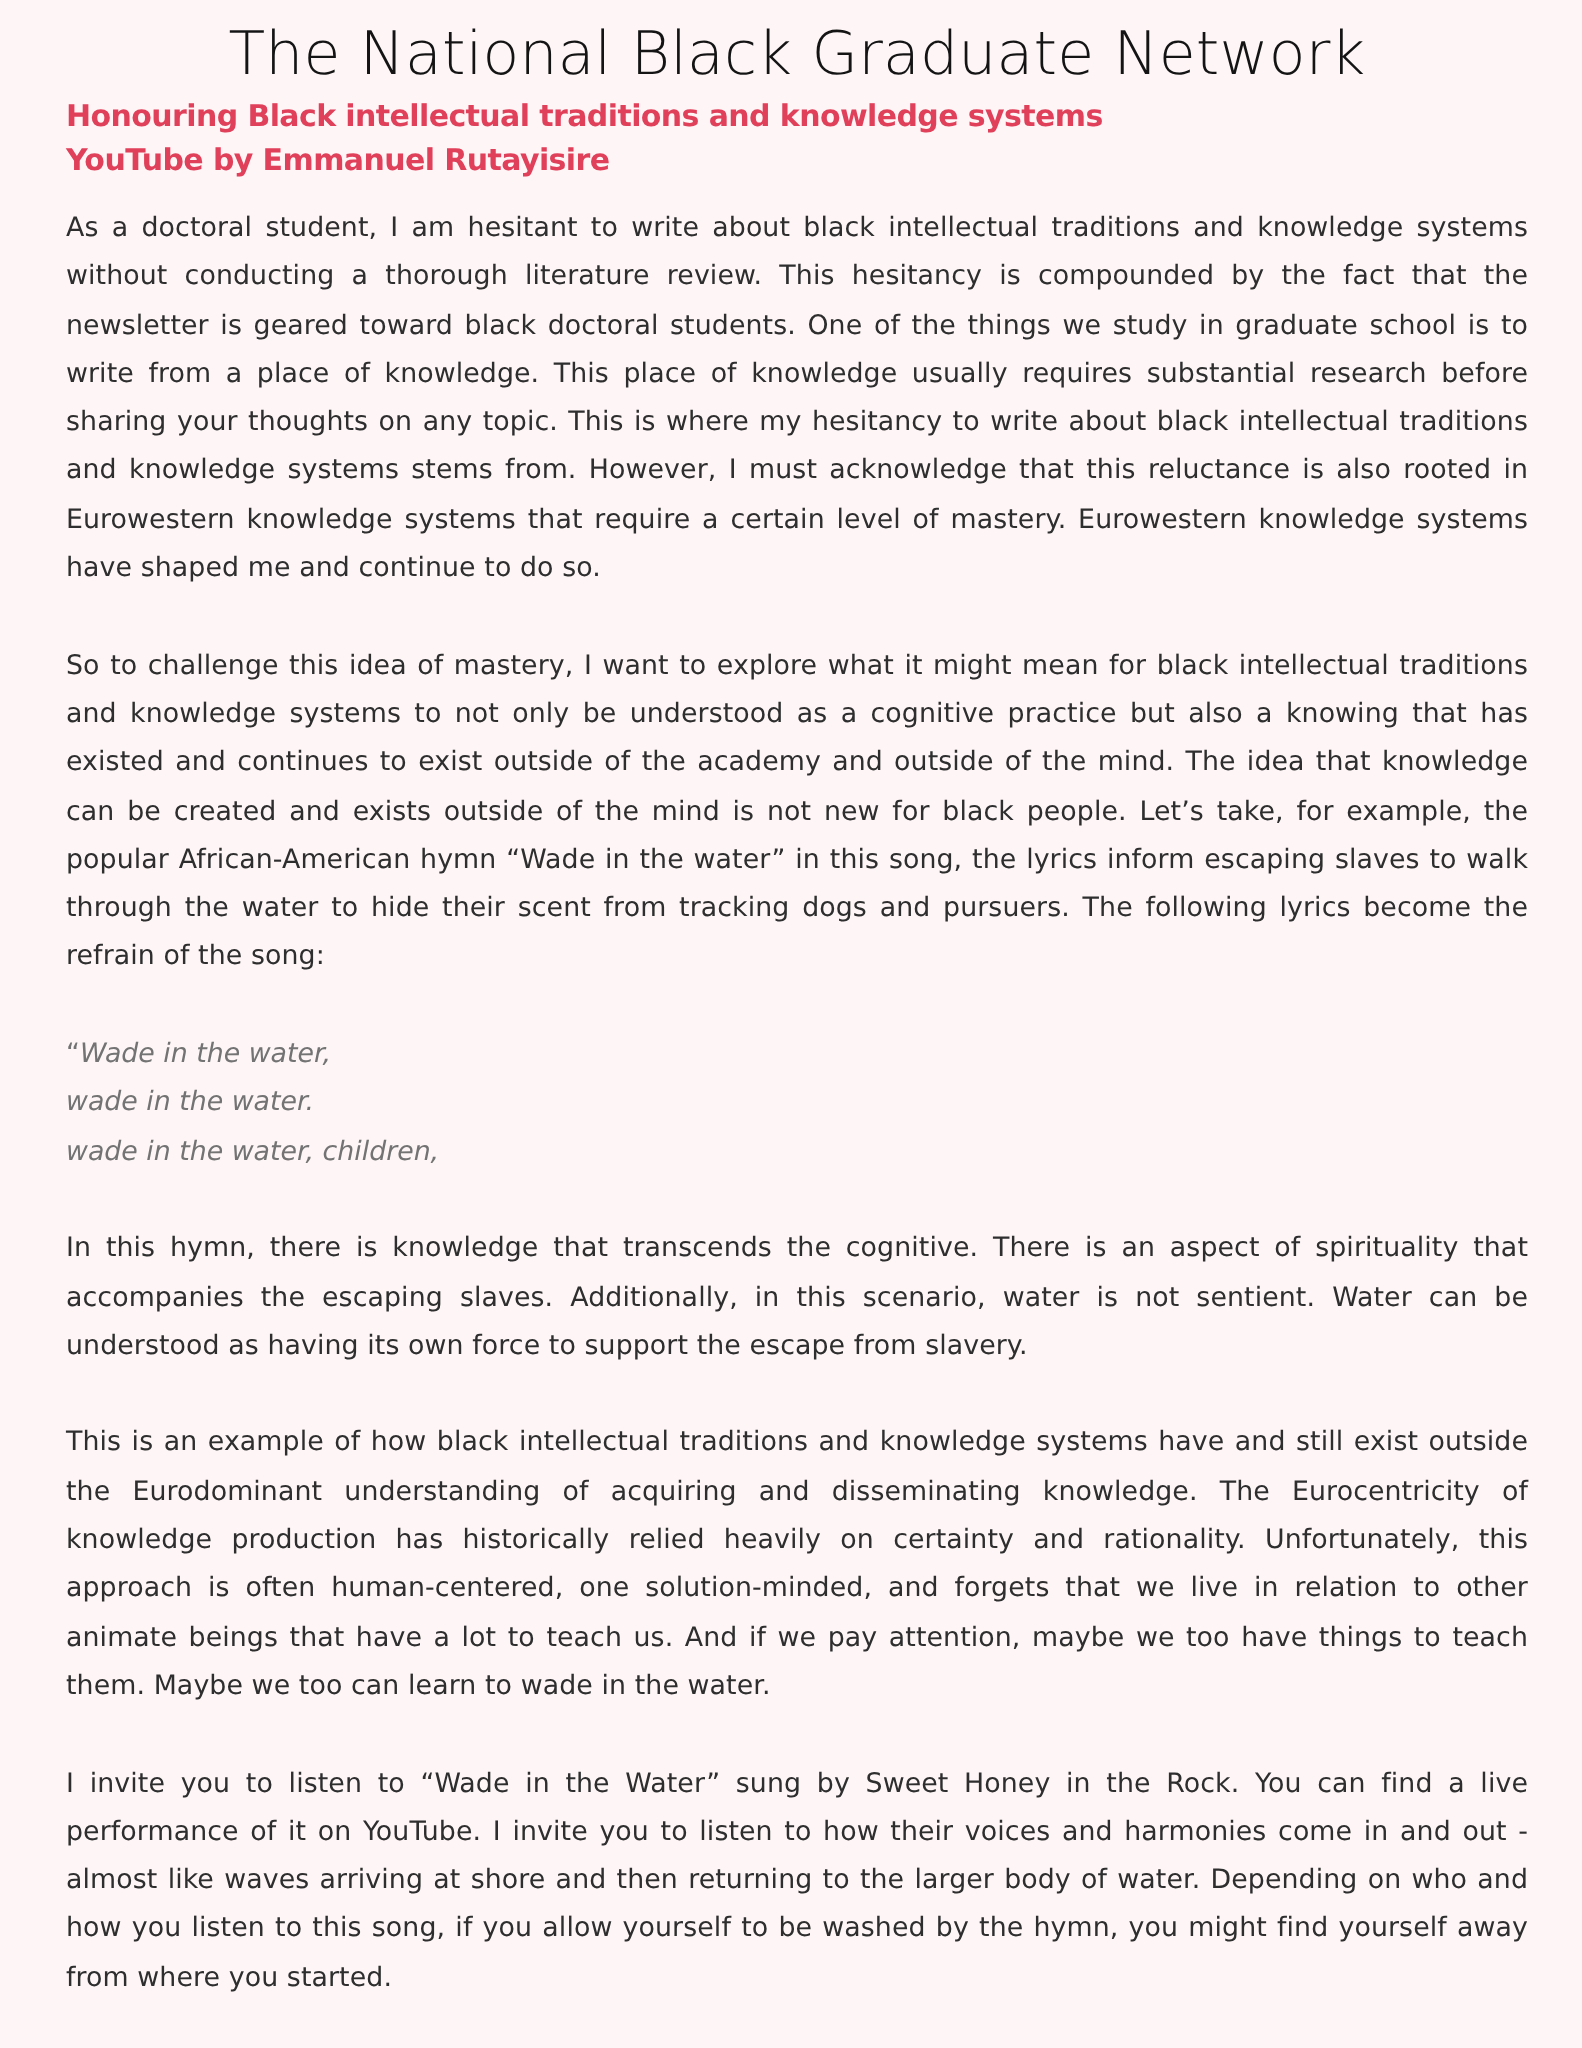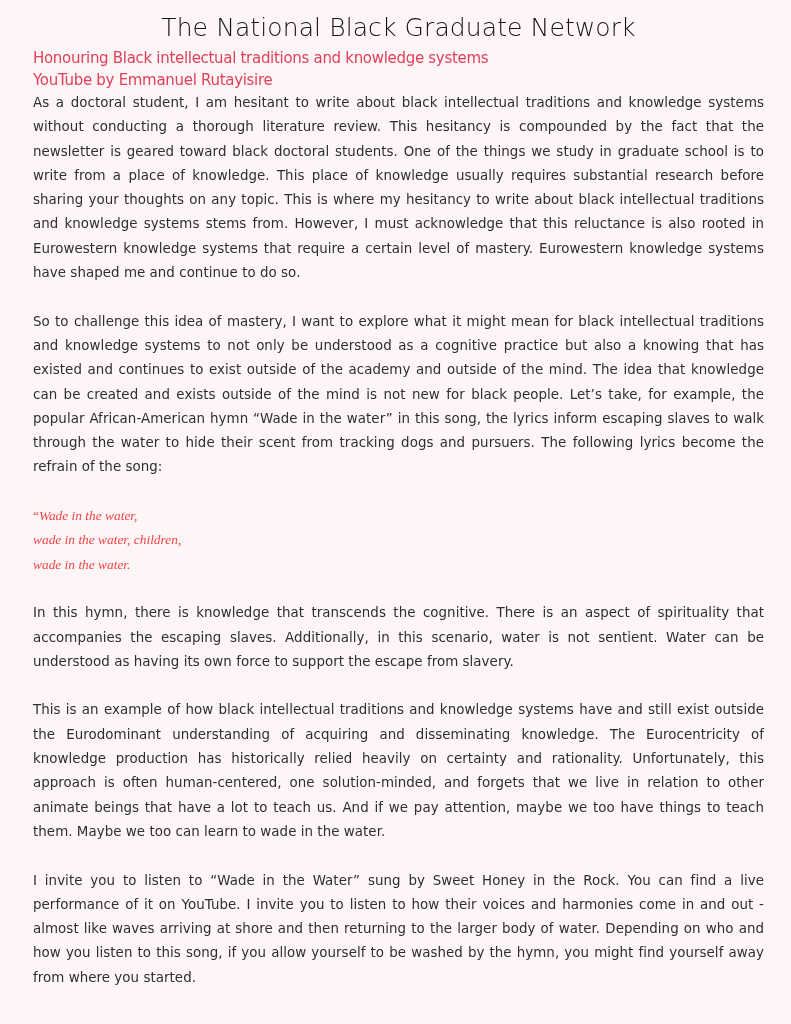--- a/index.html
+++ b/index.html
@@ -20,52 +20,51 @@
     height: 1024px;
     box-sizing: border-box;
     padding: 0 27px 0 33px;
   }
   .title {
     margin: 0;
     padding-top: 9px;
     text-align: center;
     font-family: "DejaVu Sans", sans-serif;
     font-weight: 300;
-    font-size: 25px;
+    font-size: 30px;
     line-height: 38px;
     color: #141414;
     letter-spacing: 0.1px;
     -webkit-text-stroke: 0;
   }
   .subtitle {
     margin: 0;
     font-family: "DejaVu Sans", sans-serif;
-    font-weight: normal;
+    font-weight: bold;
     font-size: 15px;
     line-height: 22px;
     color: #e0405a;
     letter-spacing: -0.3px;
   }
   .article {
-    margin-top: 0;
+    margin-top: 12px;
   }
   .para {
     margin: 0 0 24.3px 0;
     font-size: 13.4px;
     line-height: 24.3px;
     text-align: justify;
     color: #2e2e2e;
     letter-spacing: 0.05px;
   }
   .lyrics {
     margin: 0 0 24.3px 0;
     font-size: 13.4px;
     line-height: 24.3px;
-    color: #ef4444;
-    font-family: Liberation Serif, serif;
+    color: #737373;
   }
   .lyric-line {
     display: block;
     font-style: italic;
   }
   .quote-mark {
     font-style: normal;
   }
 </style>
 </head>
@@ -75,21 +74,21 @@
   <h1 class="title">The National Black Graduate Network</h1>
   <h2 class="subtitle">Honouring Black intellectual traditions and knowledge systems</h2>
   <h3 class="subtitle">YouTube by Emmanuel Rutayisire</h3>
 
   <div class="article">
     <p class="para">As a doctoral student, I am hesitant to write about black intellectual traditions and knowledge systems without conducting a thorough literature review. This hesitancy is compounded by the fact that the newsletter is geared toward black doctoral students. One of the things we study in graduate school is to write from a place of knowledge. This place of knowledge usually requires substantial research before sharing your thoughts on any topic. This is where my hesitancy to write about black intellectual traditions and knowledge systems stems from. However, I must acknowledge that this reluctance is also rooted in Eurowestern knowledge systems that require a certain level of mastery. Eurowestern knowledge systems have shaped me and continue to do so.</p>
     <p class="para">So to challenge this idea of mastery, I want to explore what it might mean for black intellectual traditions and knowledge systems to not only be understood as a cognitive practice but also a knowing that has existed and continues to exist outside of the academy and outside of the mind. The idea that knowledge can be created and exists outside of the mind is not new for black people. Let’s take, for example, the popular African-American hymn “Wade in the water” in this song, the lyrics inform escaping slaves to walk through the water to hide their scent from tracking dogs and pursuers. The following lyrics become the refrain of the song:</p>
 
     <div class="lyrics">
       <span class="lyric-line"><span class="quote-mark">“</span><span>Wade in the water,</span></span>
+      <span class="lyric-line">wade in the water.</span>
       <span class="lyric-line">wade in the water, children,</span>
-      <span class="lyric-line">wade in the water.</span>
     </div>
 
     <p class="para">In this hymn, there is knowledge that transcends the cognitive. There is an aspect of spirituality that accompanies the escaping slaves. Additionally, in this scenario, water is not sentient. Water can be understood as having its own force to support the escape from slavery.</p>
     <p class="para">This is an example of how black intellectual traditions and knowledge systems have and still exist outside the Eurodominant understanding of acquiring and disseminating knowledge. The Eurocentricity of knowledge production has historically relied heavily on certainty and rationality. Unfortunately, this approach is often human-centered, one solution-minded, and forgets that we live in relation to other animate beings that have a lot to teach us. And if we pay attention, maybe we too have things to teach them. Maybe we too can learn to wade in the water.</p>
     <p class="para">I invite you to listen to “Wade in the Water” sung by Sweet Honey in the Rock. You can find a live performance of it on YouTube. I invite you to listen to how their voices and harmonies come in and out - almost like waves arriving at shore and then returning to the larger body of water. Depending on who and how you listen to this song, if you allow yourself to be washed by the hymn, you might find yourself away from where you started.</p>
   </div>
 </div>
 
 </body></html>

